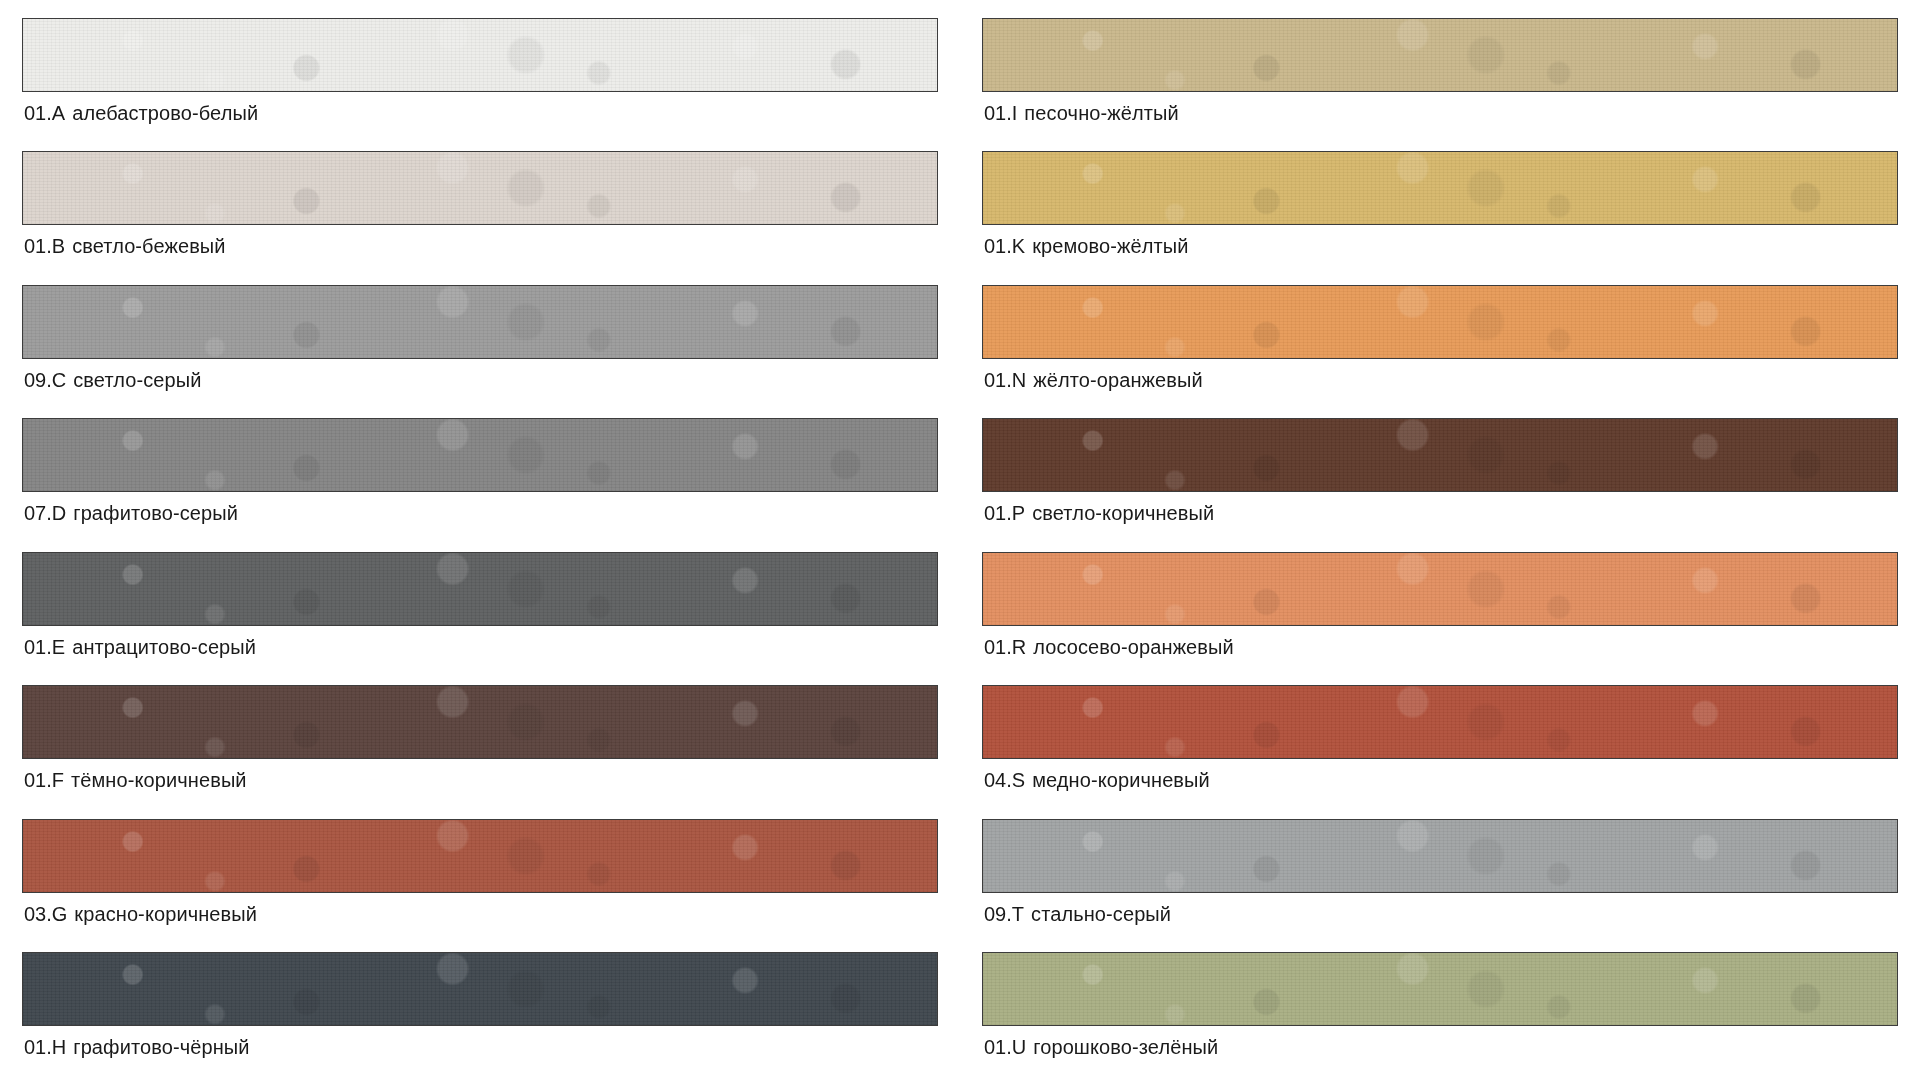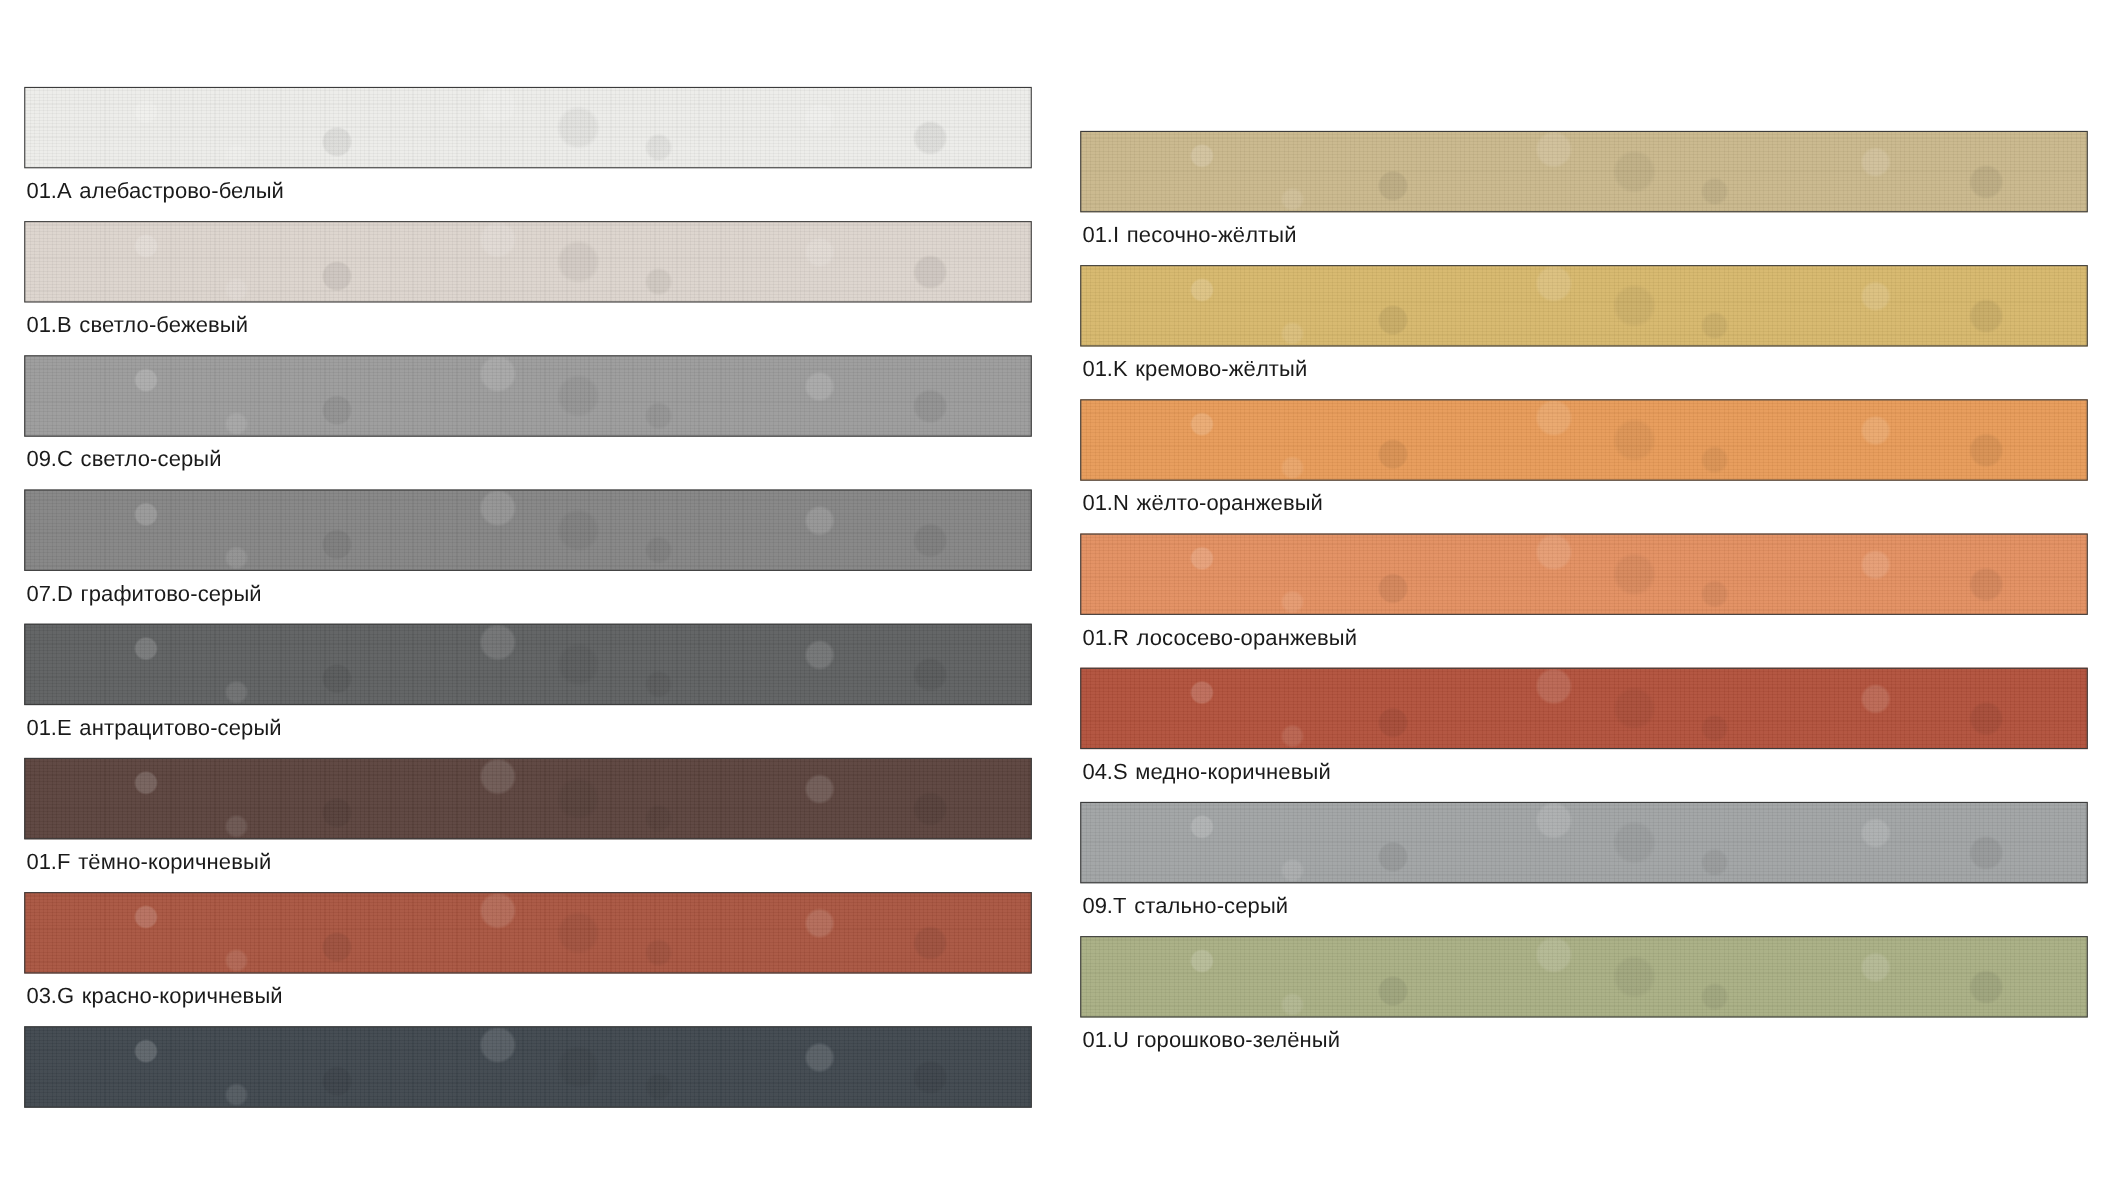--- a/index.html
+++ b/index.html
@@ -30,21 +30,21 @@
     height: 100%;
     padding: 18px 22px 8px 22px;
     box-sizing: border-box;
     gap: 44px;
   }
 
   .column {
     flex: 1 1 0;
     display: flex;
     flex-direction: column;
-    justify-content: center;
+    justify-content: space-between;
     min-width: 0;
   }
 
   .swatch-row {
     display: flex;
     flex-direction: column;
     margin-bottom: 7px;
   }
 
   .swatch-chip {
@@ -132,34 +132,39 @@
         <div class="swatch-row">
           <div class="swatch-chip" style="background-color: rgb(90, 66, 60);"></div>
           <div class="swatch-label"><span class="code">01.F</span><span class="sep"></span><span class="name">тёмно-коричневый</span></div>
         </div>
         <div class="swatch-row">
           <div class="swatch-chip" style="background-color: rgb(168, 84, 63);"></div>
           <div class="swatch-label"><span class="code">03.G</span><span class="sep"></span><span class="name">красно-коричневый</span></div>
         </div>
         <div class="swatch-row">
           <div class="swatch-chip" style="background-color: rgb(62, 70, 77);"></div>
+          <div class="swatch-label"><span class="code">01.H</span><span class="sep"></span><span class="name">графитово-чёрный</span></div>
         </div>
       </div>
       <div class="column">
         <div class="swatch-row">
           <div class="swatch-chip" style="background-color: rgb(201, 183, 139);"></div>
           <div class="swatch-label"><span class="code">01.I</span><span class="sep"></span><span class="name">песочно-жёлтый</span></div>
         </div>
         <div class="swatch-row">
           <div class="swatch-chip" style="background-color: rgb(214, 183, 107);"></div>
           <div class="swatch-label"><span class="code">01.K</span><span class="sep"></span><span class="name">кремово-жёлтый</span></div>
         </div>
         <div class="swatch-row">
           <div class="swatch-chip" style="background-color: rgb(231, 154, 87);"></div>
           <div class="swatch-label"><span class="code">01.N</span><span class="sep"></span><span class="name">жёлто-оранжевый</span></div>
+        </div>
+        <div class="swatch-row">
+          <div class="swatch-chip" style="background-color: rgb(94, 57, 42);"></div>
+          <div class="swatch-label"><span class="code">01.P</span><span class="sep"></span><span class="name">светло-коричневый</span></div>
         </div>
         <div class="swatch-row">
           <div class="swatch-chip" style="background-color: rgb(226, 142, 95);"></div>
           <div class="swatch-label"><span class="code">01.R</span><span class="sep"></span><span class="name">лососево-оранжевый</span></div>
         </div>
         <div class="swatch-row">
           <div class="swatch-chip" style="background-color: rgb(177, 80, 58);"></div>
           <div class="swatch-label"><span class="code">04.S</span><span class="sep"></span><span class="name">медно-коричневый</span></div>
         </div>
         <div class="swatch-row">

